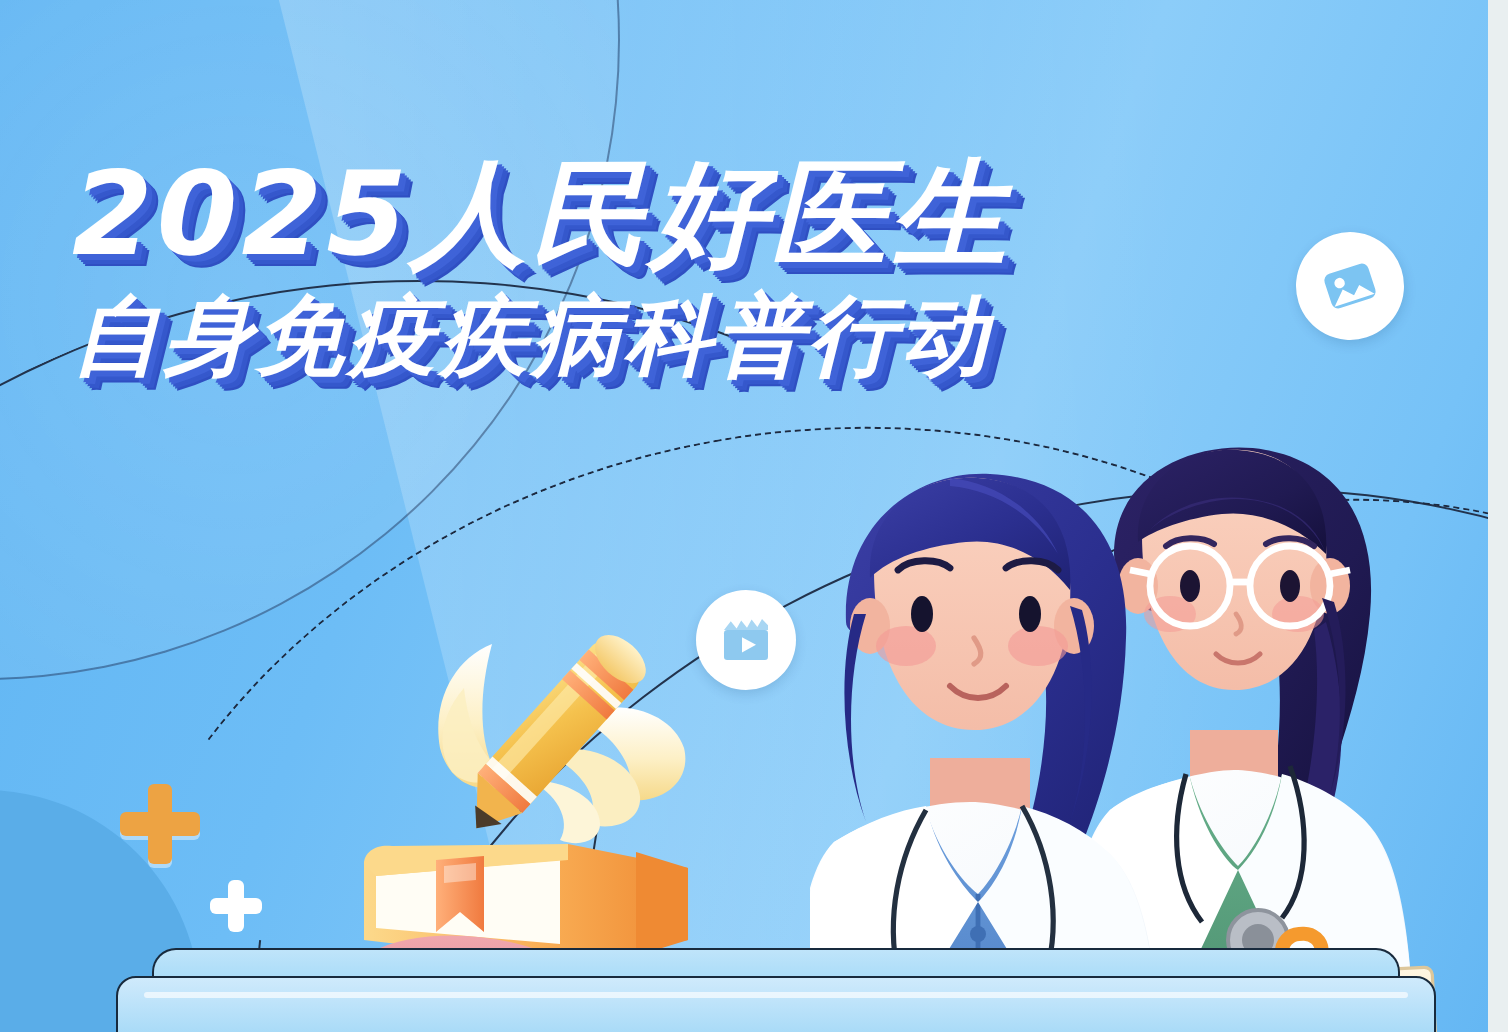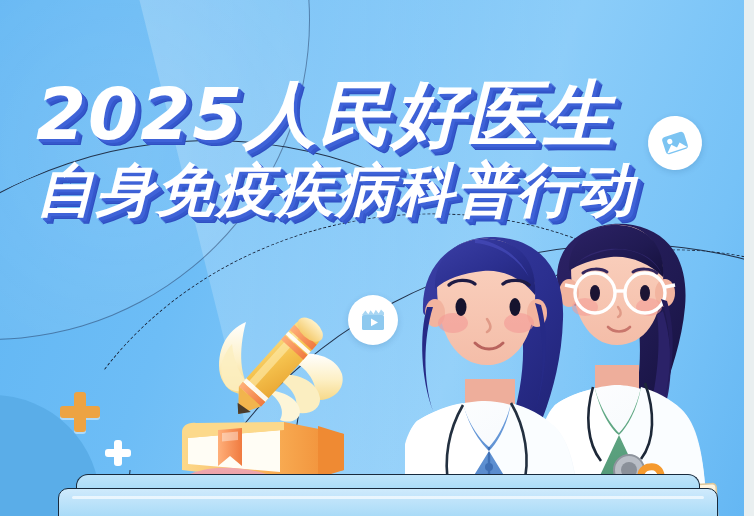--- a/index.html
+++ b/index.html
@@ -90,22 +90,22 @@
     letter-spacing:2px;
     line-height:1.02;
     text-shadow:
        2px 2px 0 #3f63d8,
        3px 3px 0 #3f63d8,
        4px 4px 0 #3558cc,
        5px 5px 0 #3558cc,
        6px 6px 0 #2f4fc2;
     white-space:nowrap;
   }
-  .title-line.l1{font-size:72px;}
-  .title-line.l2{font-size:58px;margin-top:10px;}
+  .title-line.l1{font-size:58px;}
+  .title-line.l2{font-size:44px;margin-top:10px;}
 
   
   .badge{
     position:absolute;
     border-radius:50%;
     background:#ffffff;
     display:flex;align-items:center;justify-content:center;
     box-shadow:0 2px 6px rgba(20,60,110,.16);
     z-index:25;
   }

